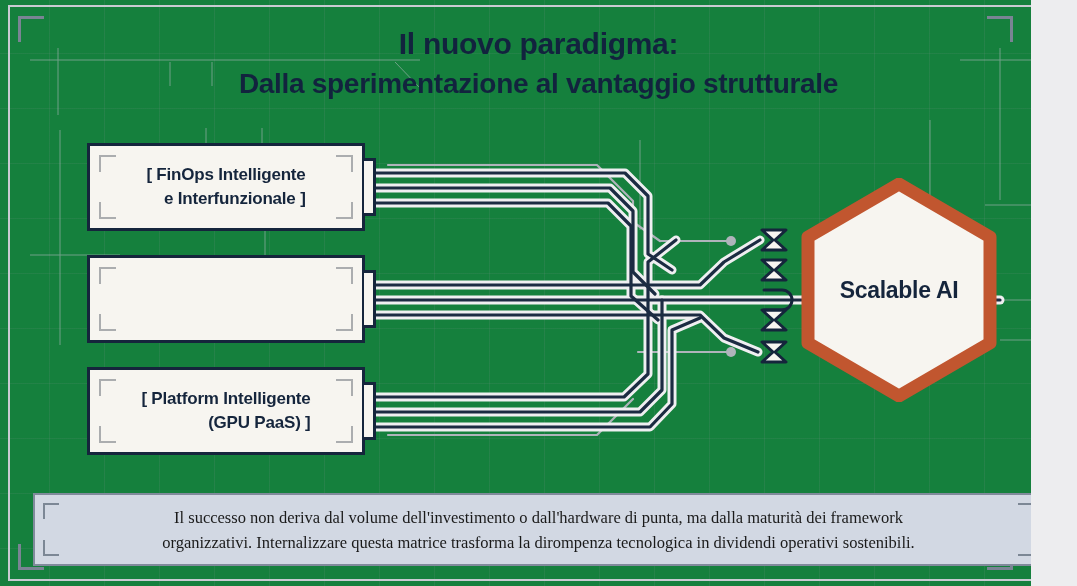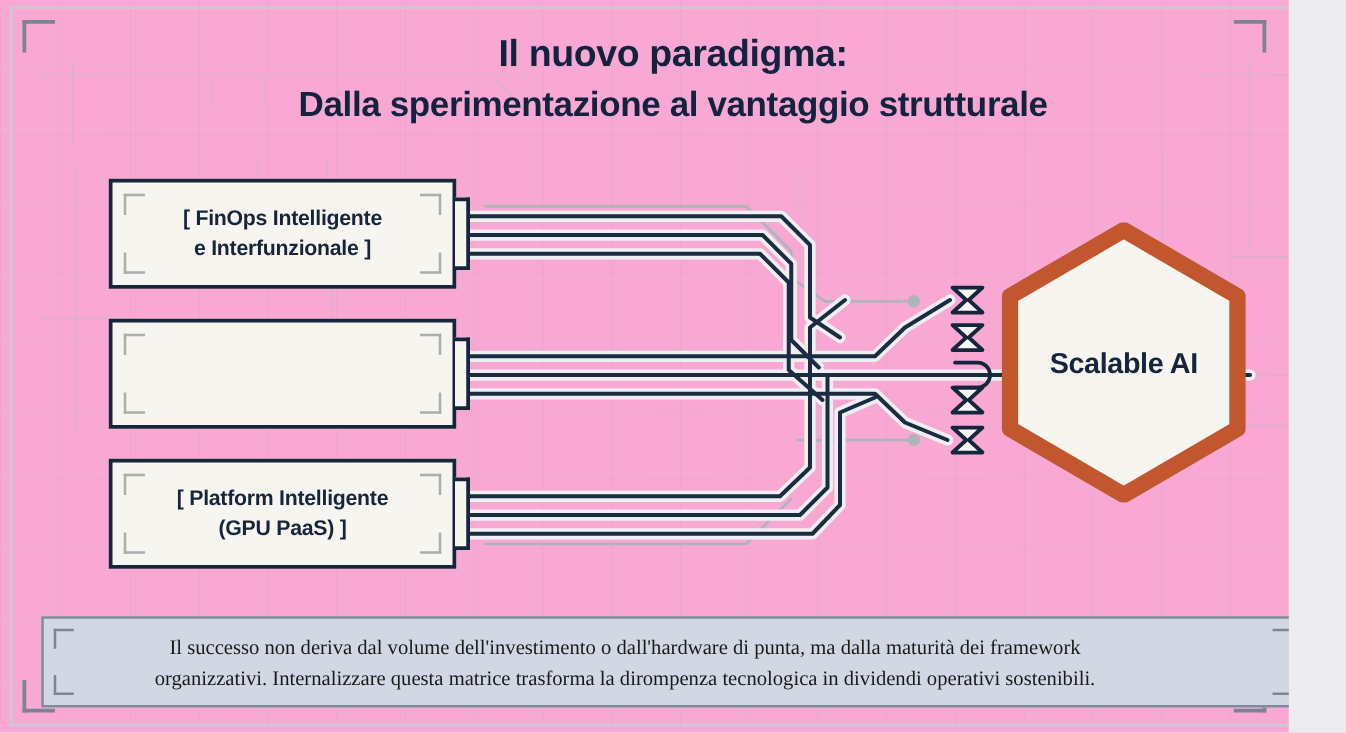--- a/index.html
+++ b/index.html
@@ -9,21 +9,21 @@
     height: 586px;
     overflow: hidden;
     background: #EDEDEF;
     font-family: "Liberation Sans", sans-serif;
   }
 
   #stage {
     position: relative;
     width: 1031px;
     height: 586px;
-    background: #f9a8d4;
+    background: #15803d;
     overflow: hidden;
   }
 
   
   .bg-grid {
     position: absolute;
     left: 0; top: 0;
     width: 1077px; height: 586px;
     background-image:
       linear-gradient(to right, rgba(150,150,160,0.13) 1px, transparent 1px),
@@ -92,21 +92,21 @@
     align-items: center;
     justify-content: center;
   }
   .module.m1 { top: 143px; }
   .module.m2 { top: 255px; }
   .module.m3 { top: 367px; }
 
   .module-label {
     position: relative;
     z-index: 3;
-    text-align: center;
+    text-align: right;
     color: #15253C;
     font-weight: 700;
     font-size: 17px;
     line-height: 24px;
     letter-spacing: -0.2px;
   }
 
   .inner-bracket {
     position: absolute;
     width: 17px; height: 17px;
@@ -162,21 +162,21 @@
   .caption-box {
     position: absolute;
     left: 33px;
     top: 493px;
     width: 1011px;
     height: 73px;
     background: #D2D8E3;
     border: 2px solid #808A9B;
     display: flex;
     align-items: center;
-    justify-content: flex-start;
+    justify-content: center;
   }
   .caption-text {
     position: relative;
     z-index: 3;
     width: 930px;
     text-align: center;
     color: #1A1A1A;
     font-family: "Liberation Serif", serif;
     font-weight: 400;
     font-size: 16.5px;

